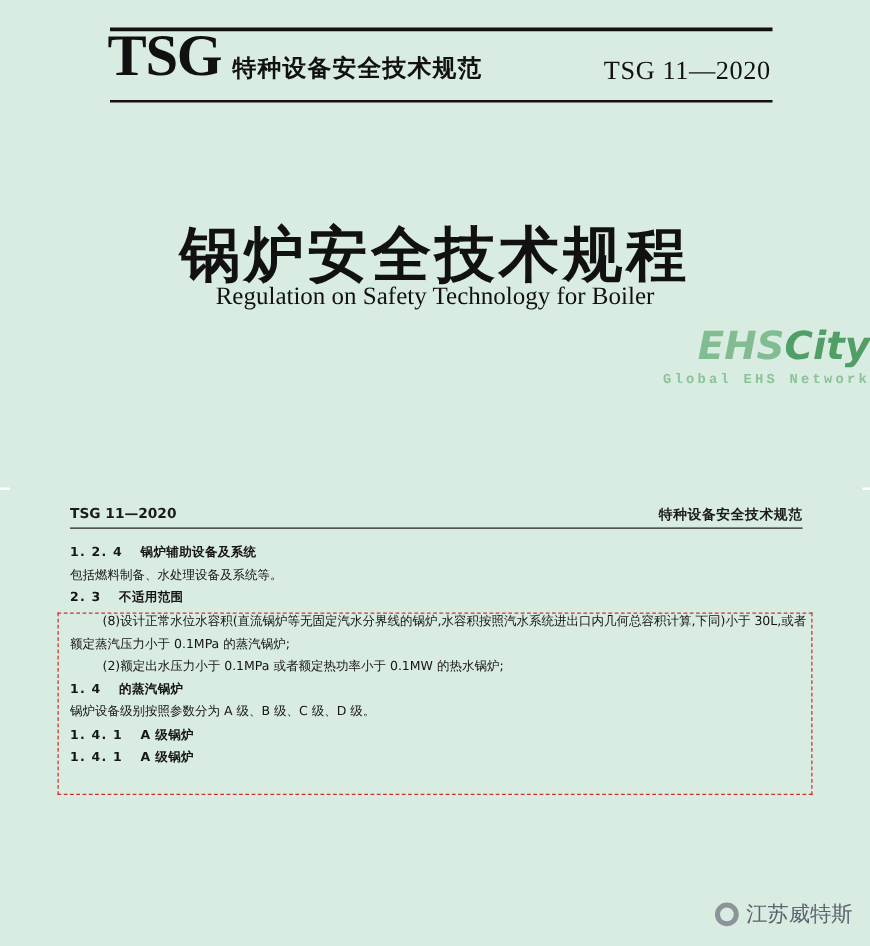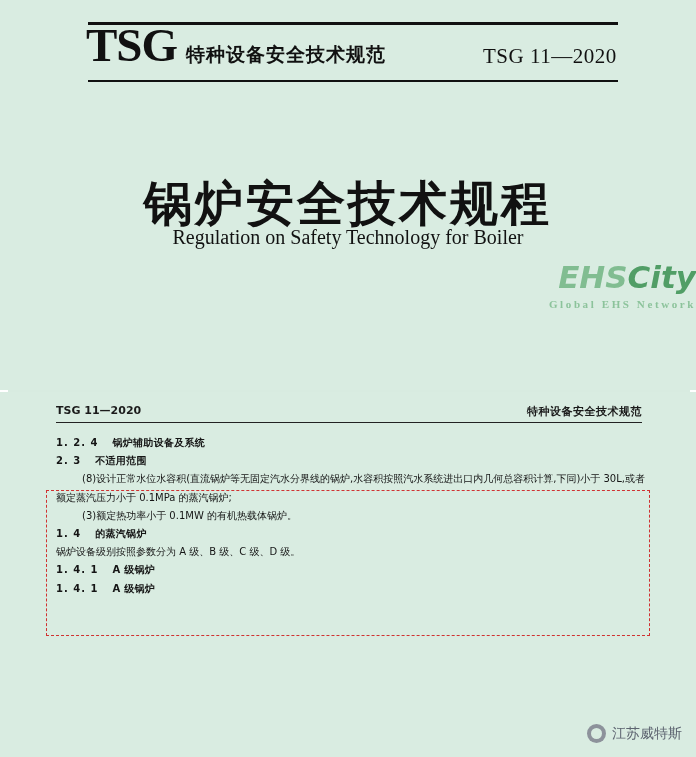--- a/index.html
+++ b/index.html
@@ -109,21 +109,21 @@
     font-style: italic;
     font-size: 31px;
     color: #7dbb8d;
     letter-spacing: 0px;
     line-height: 1;
     opacity: 0.95;
   }
   .wm-main .wm-accent { color: #4a9a60; }
   .wm-sub {
     margin-top: 5px;
-    font-family: Liberation Serif, serif;
+    font-family: Liberation Mono, monospace;
     font-weight: bold;
     font-size: 11px;
     color: #8cc39b;
     letter-spacing: 2.6px;
   }
   
   .inner {
     position: absolute;
     top: 392px;
     left: 0;
@@ -191,21 +191,21 @@
   
   .badge {
     position: absolute;
     right: 14px;
     bottom: 14px;
     display: flex;
     align-items: center;
     gap: 6px;
     color: #5d6470;
     font-family: "DejaVu Sans", sans-serif;
-    font-size: 14px;
+    font-size: 17px;
   }
   .badge-avatar {
     width: 19px;
     height: 19px;
     border-radius: 50%;
     background: #8d929b;
     position: relative;
     flex: none;
   }
   .badge-avatar::after {
@@ -259,25 +259,26 @@
     <div class="running-head">
       <span class="rh-left">TSG 11—2020</span>
       <span class="rh-right">特种设备安全技术规范</span>
     </div>
     <div class="head-rule"></div>
 
     <div class="dashed-box"></div>
 
     <div class="body-text">
       <div class="heading"><span class="num">1. 2. 4</span><span class="gap"></span><span>锅炉辅助设备及系统</span></div>
+      <div class="para para-flat">包括燃料制备、水处理设备及系统等。</div>
 
       <div class="section-scope">
         <div class="heading"><span class="num">2. 3</span><span class="gap"></span><span>不适用范围</span></div>
         <div class="para">(8)设计正常水位水容积(直流锅炉等无固定汽水分界线的锅炉,水容积按照汽水系统进出口内几何总容积计算,下同)小于 30L,或者额定蒸汽压力小于 0.1MPa 的蒸汽锅炉;</div>
-        <div class="para">(3)额定热功率小于 0.1MW 的有机热载体锅炉。</div>
+        <div class="para">(2)额定出水压力小于 0.1MPa 或者额定热功率小于 0.1MW 的热水锅炉;</div>
       </div>
 
       <div class="heading"><span class="num">1. 4</span><span class="gap"></span><span>的蒸汽锅炉</span></div>
       <div class="para para-flat">锅炉设备级别按照参数分为 A 级、B 级、C 级、D 级。</div>
       <div class="heading"><span class="num">1. 4. 1</span><span class="gap"></span><span>A 级锅炉</span></div>
       <div class="heading"><span class="num">1. 4. 1</span><span class="gap"></span><span>A 级锅炉</span></div>
     </div>
 
     <div class="badge">
       <span class="badge-avatar"></span>

